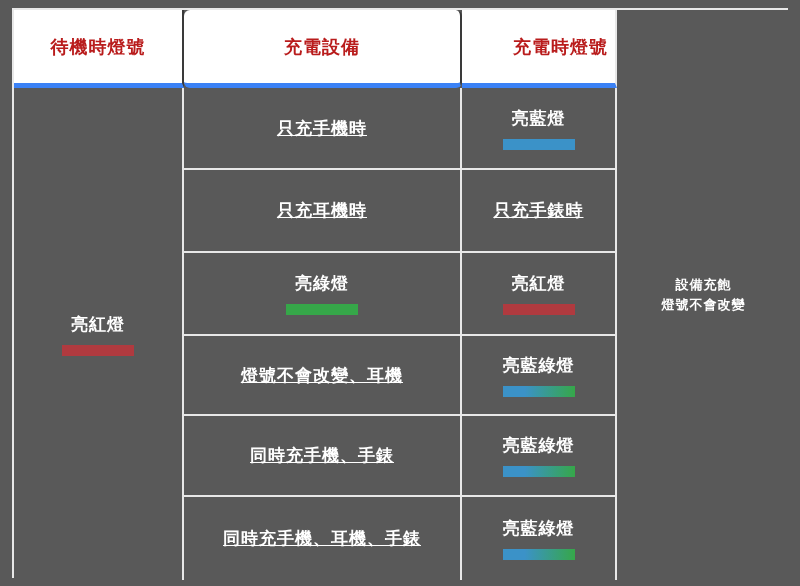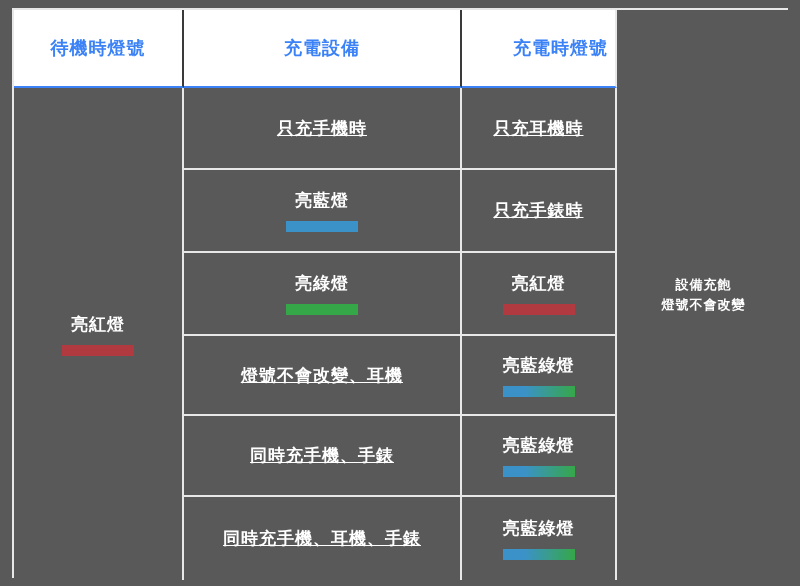--- a/index.html
+++ b/index.html
@@ -36,43 +36,43 @@
     background:#595959;
     border-right:2px solid #e8e8e8;
     border-bottom:2px solid #e8e8e8;
   }
   .cell.last-col{border-right:none;}
   .cell.last-row{border-bottom:none;}
 
   
   .hdr{
     background:#ffffff;
-    color:#3b82f6;
+    color:#b91c1c;
     font-size:18px;
     border-right:2px solid #3a3a3a;
-    border-bottom:2px solid #3b82f6;
+    border-bottom:5px solid #3b82f6;
   }
   .hdr.h3{border-right:2px solid #e8e8e8;}
 
   
   .span-standby{
     grid-column:1;
     grid-row:2 / span 6;
     border-bottom:none;
   }
   .span-note{
     grid-column:4;
     grid-row:1 / span 7;
     border-right:none;
     border-bottom:none;
     font-size:13px;
     line-height:1.55;
   }
   .hdr-standby{grid-column:1;grid-row:1;}
-  .hdr-device{grid-column:2;grid-row:1;}
+  .hdr-device{grid-column:2;grid-row:1;border-radius:6px;}
   .hdr-charging{grid-column:3;grid-row:1;padding-left:44px;}
 
   .label{display:block;}
   .note-line{display:block;white-space:nowrap;}
 
   
   .bar{
     width:72px;height:11px;
     margin-top:9px;
     display:block;
@@ -107,26 +107,26 @@
 
   <div class="cell span-standby">
     <span class="light-text">亮紅燈</span>
     <span class="bar red"></span>
   </div>
 
   <div class="cell">
     <span class="device-text">只充手機時</span>
   </div>
   <div class="cell">
-    <span class="device-text">只充耳機時</span>
+    <span class="light-text">亮藍燈</span>
+    <span class="bar blue"></span>
   </div>
 
   <div class="cell">
-    <span class="light-text">亮藍燈</span>
-    <span class="bar blue"></span>
+    <span class="device-text">只充耳機時</span>
   </div>
   <div class="cell">
     <span class="device-text">只充手錶時</span>
   </div>
 
   <div class="cell">
     <span class="light-text">亮綠燈</span>
     <span class="bar green"></span>
   </div>
   <div class="cell">

